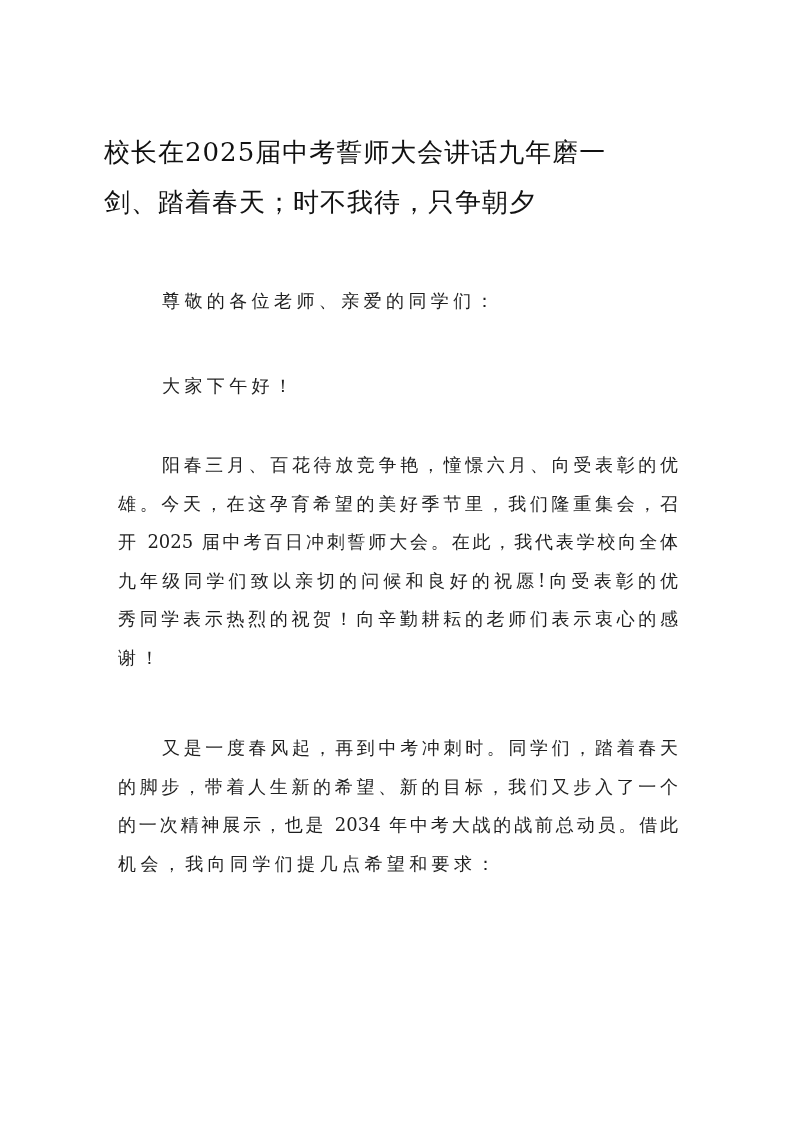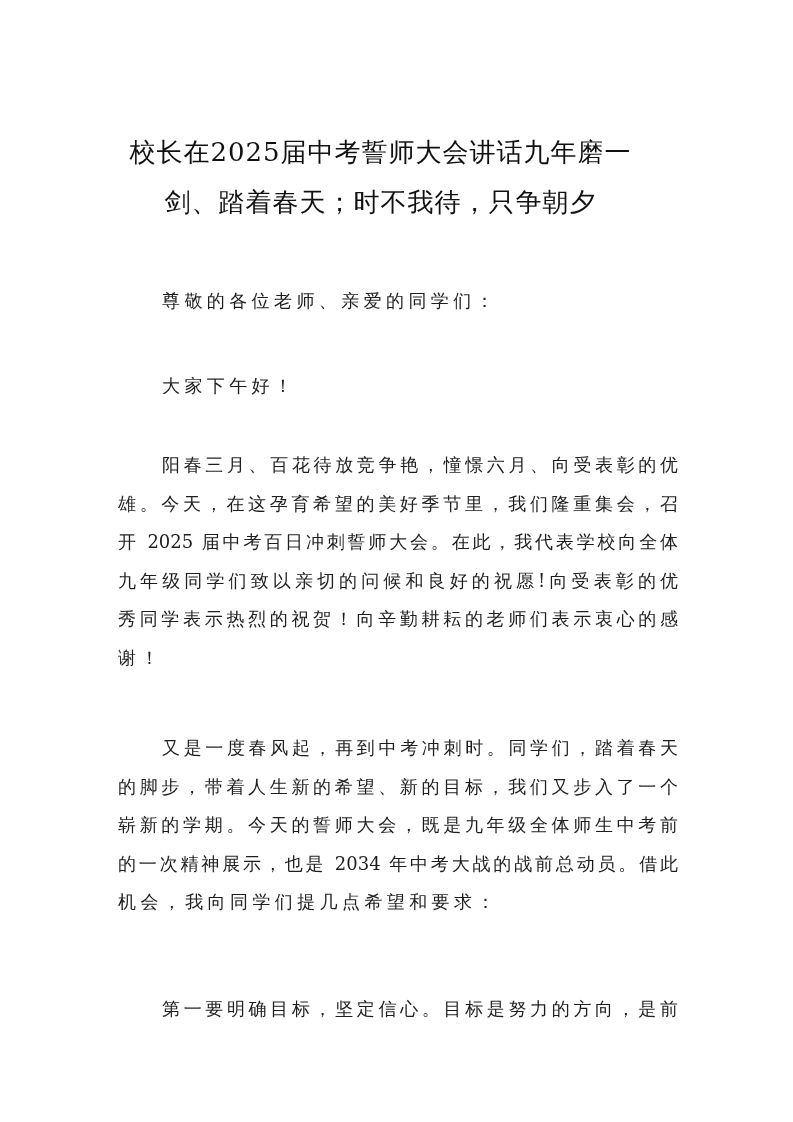--- a/index.html
+++ b/index.html
@@ -16,24 +16,24 @@
       color: #1a1a1a;
     }
     .page {
       position: absolute;
       left: 0; top: 0;
       width: 793px; height: 1122px;
       background: #fff;
     }
     .title {
       position: absolute;
-      left: 84px;
+      left: 104px;
       width: 593px;
       top: 127px;
-      text-align: center;
+      text-align: left;
       font-size: 26px;
       line-height: 50px;
       letter-spacing: 1px;
       color: #111;
     }
     .title .line { display: block; white-space: nowrap; }
     .body-block {
       position: absolute;
       left: 118px;
       width: 560px;
@@ -80,22 +80,18 @@
     <span class="ln">雄。今天，在这孕育希望的美好季节里，我们隆重集会，召</span>
     <span class="ln">开 2025 届中考百日冲刺誓师大会。在此，我代表学校向全体</span>
     <span class="ln">九年级同学们致以亲切的问候和良好的祝愿!向受表彰的优</span>
     <span class="ln">秀同学表示热烈的祝贺！向辛勤耕耘的老师们表示衷心的感</span>
     <span class="ln last">谢！</span>
   </div>
 
   <div class="body-block" style="top:729px;">
     <span class="ln indent">又是一度春风起，再到中考冲刺时。同学们，踏着春天</span>
     <span class="ln">的脚步，带着人生新的希望、新的目标，我们又步入了一个</span>
-    <span class="ln">崭新的学期。今天的誓师大会，既是九年级全体师生中考前</span>
     <span class="ln">的一次精神展示，也是 2034 年中考大战的战前总动员。借此</span>
     <span class="ln last">机会，我向同学们提几点希望和要求：</span>
   </div>
 
-  <div class="body-block" style="top:990px;">
-    <span class="ln indent">第一要明确目标，坚定信心。目标是努力的方向，是前</span>
-  </div>
 
 </div>
 
 </body></html>

